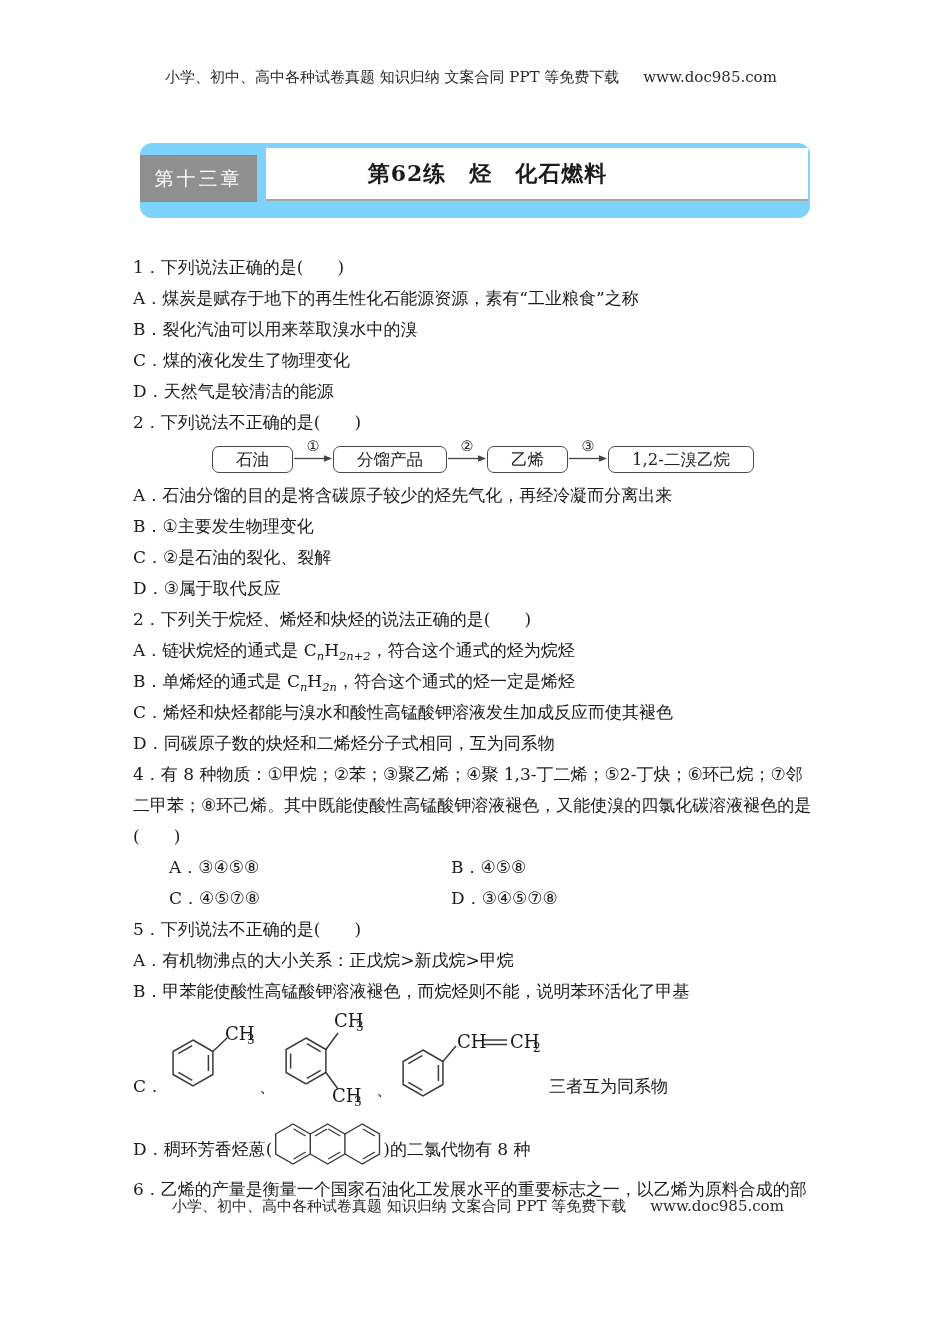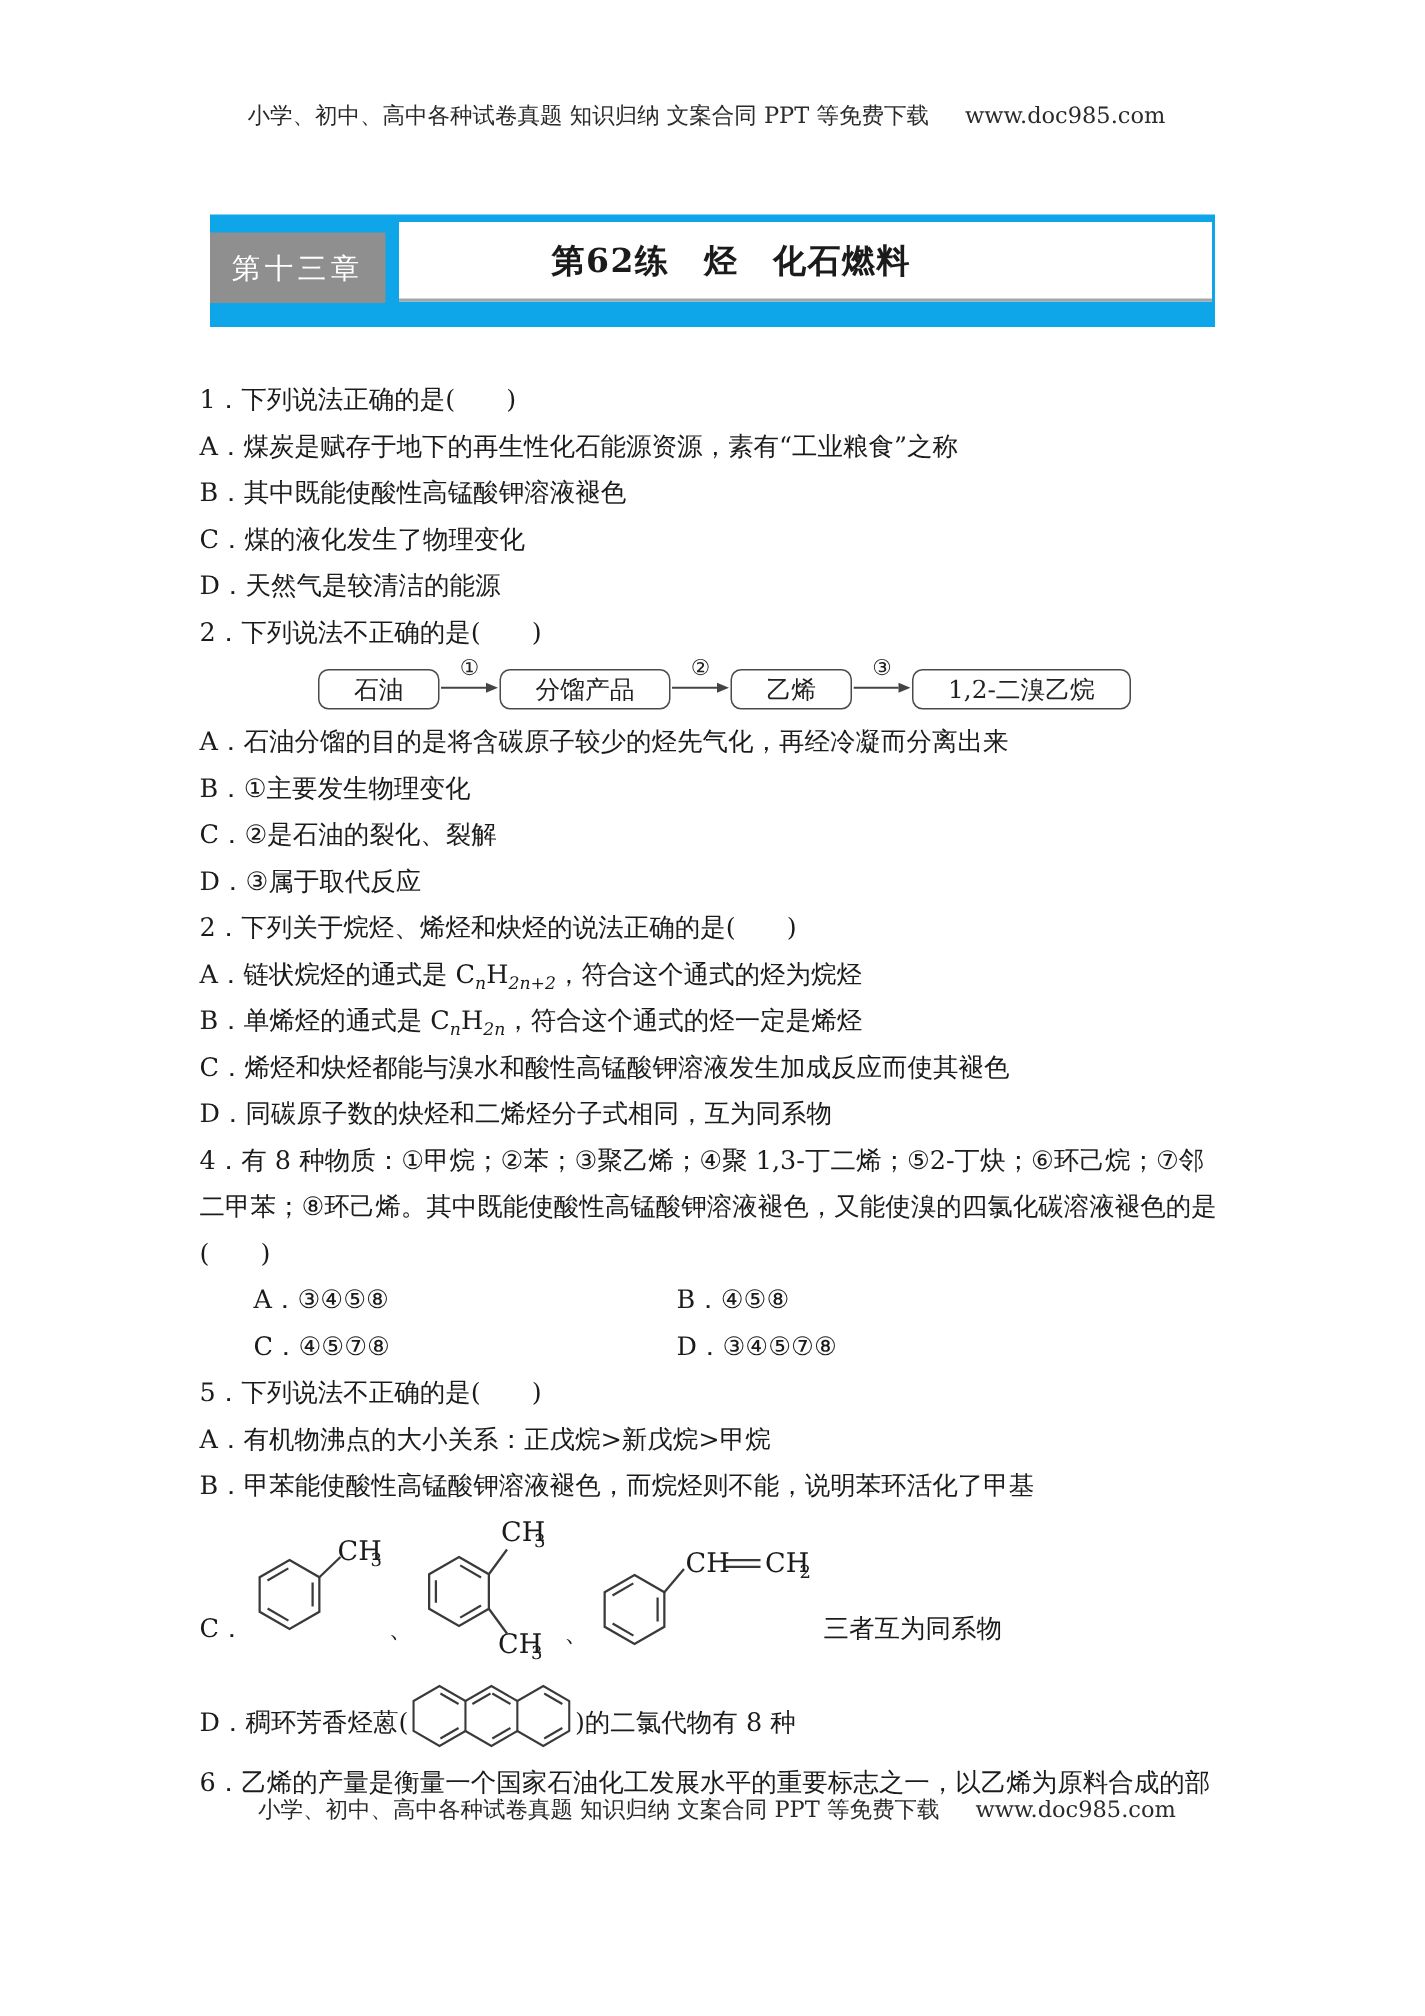--- a/index.html
+++ b/index.html
@@ -7,21 +7,21 @@
     width:950px;height:1344px;position:relative;background:#ffffff;
     font-family:"DejaVu Serif","DejaVu Sans","Liberation Serif",serif;
     color:#1b1b1b;overflow:hidden;
   }
   .header,.footer{
     position:absolute;font-size:15px;color:#2a2a2a;white-space:nowrap;
   }
   .header{top:68px;left:165px;}
   .footer{top:1197px;left:172px;}
   .header .url,.footer .url{margin-left:24px;}
-  .banner{position:absolute;top:143px;left:140px;width:670px;height:75px;background:#0ea5e9;}
+  .banner{position:absolute;top:143px;left:140px;width:670px;height:75px;background:#7dd3fc;border-radius:12px;}
   .chapter{
     position:absolute;left:0;top:12px;width:117px;height:47px;background:#8f8f8f;
     color:#ffffff;font-size:19px;letter-spacing:3px;display:flex;align-items:center;justify-content:center;
   }
   .titlebox{
     position:absolute;left:126px;top:5px;width:542px;height:53px;background:#ffffff;
     border-bottom:2px solid #a6a6a6;display:flex;align-items:center;justify-content:center;
     font-weight:bold;font-size:22px;box-sizing:border-box;padding-right:115px;letter-spacing:1px;padding-left:16px;
   }
   .content{position:absolute;top:252px;left:133px;width:700px;font-size:17px;line-height:31px;}
@@ -51,21 +51,21 @@
 
 <div class="banner">
   <div class="chapter">第十三章</div>
   <div class="titlebox">第62练　烃　化石燃料</div>
 </div>
 
 <div class="content">
 
   <p class="line">1．下列说法正确的是(　　)</p>
   <p class="line">A．煤炭是赋存于地下的再生性化石能源资源，素有“工业粮食”之称</p>
-  <p class="line">B．其中既能使酸性高锰酸钾溶液褪色</p>
+  <p class="line">B．裂化汽油可以用来萃取溴水中的溴</p>
   <p class="line">C．煤的液化发生了物理变化</p>
   <p class="line">D．天然气是较清洁的能源</p>
 
   <p class="line">2．下列说法不正确的是(　　)</p>
 
   <div class="diagram">
     <span class="fbox">石油</span>
     <span class="arrow">
       <span class="alabel">①</span>
       <svg width="38" height="9" viewBox="0 0 38 9">

